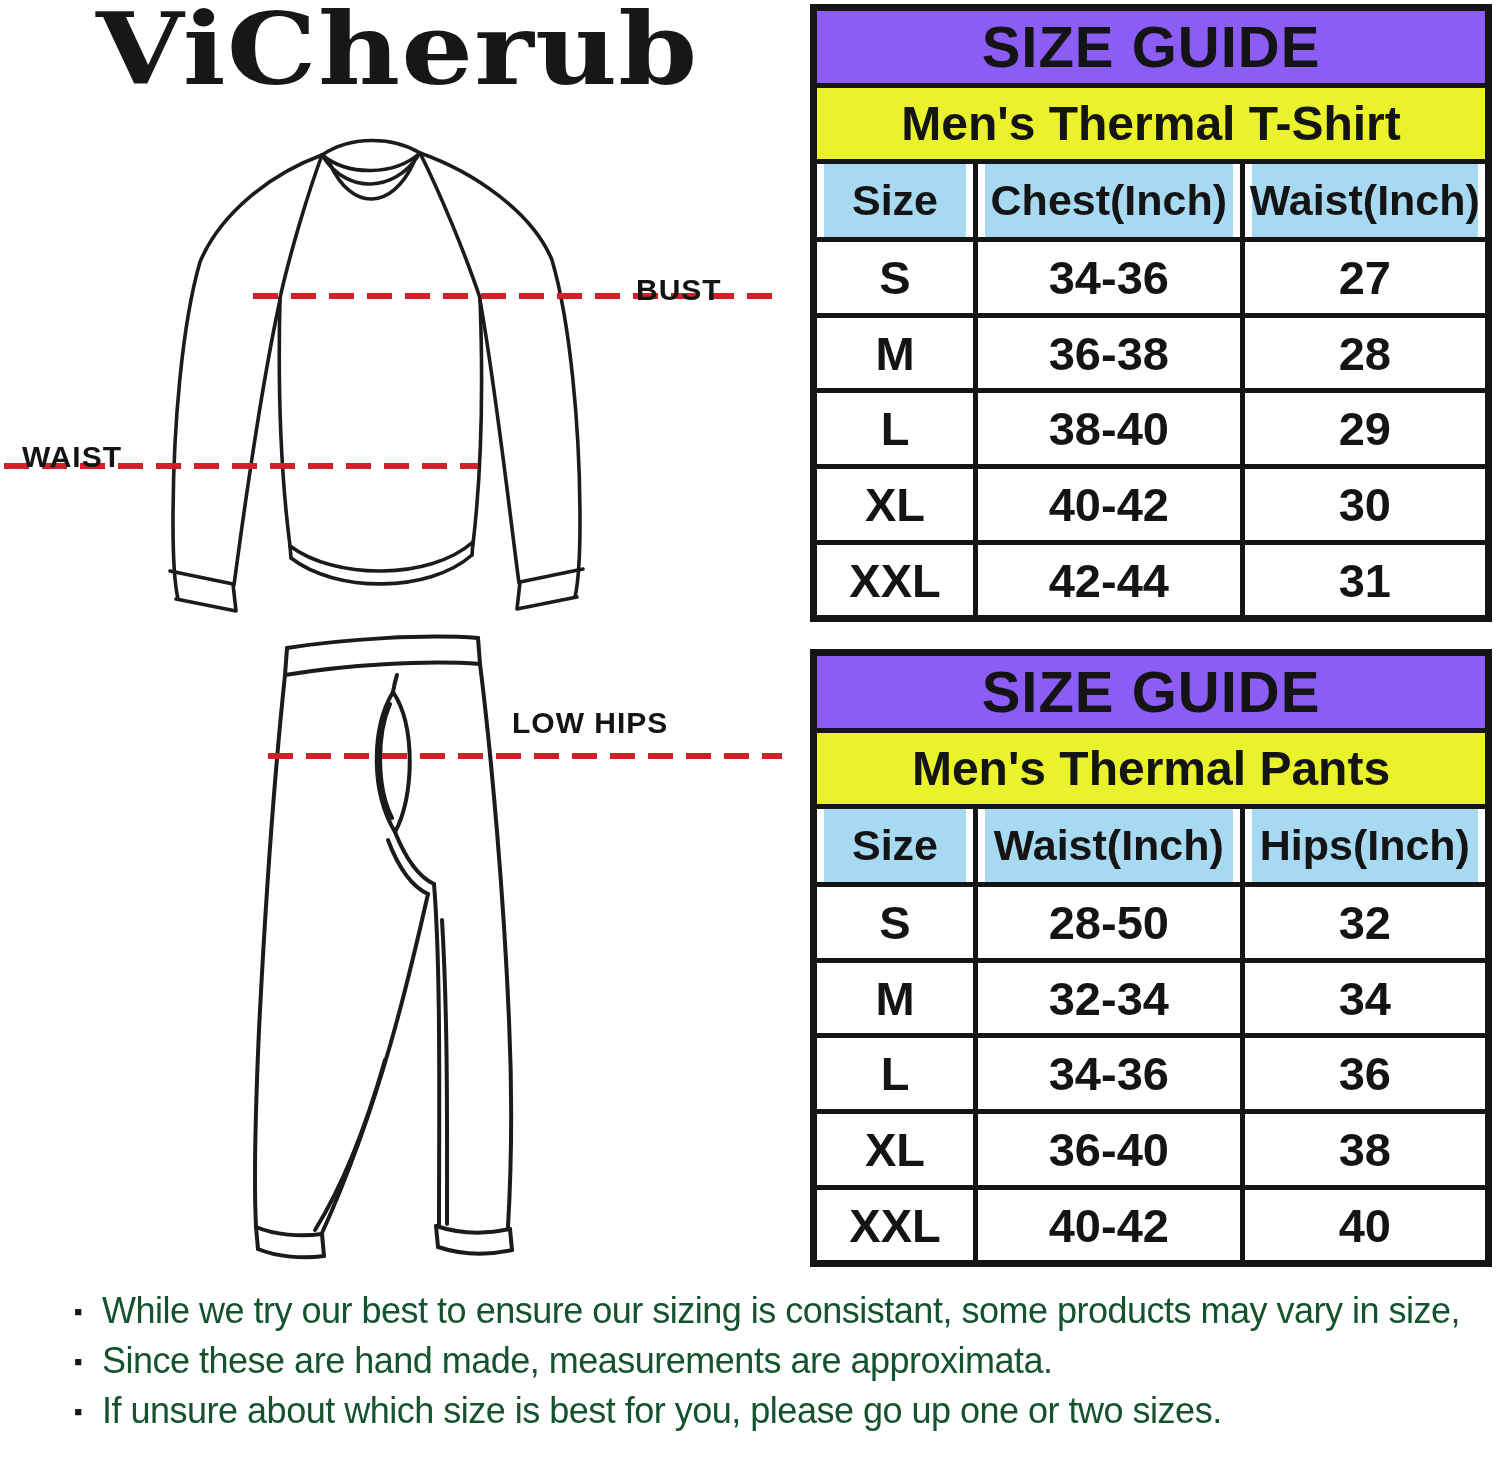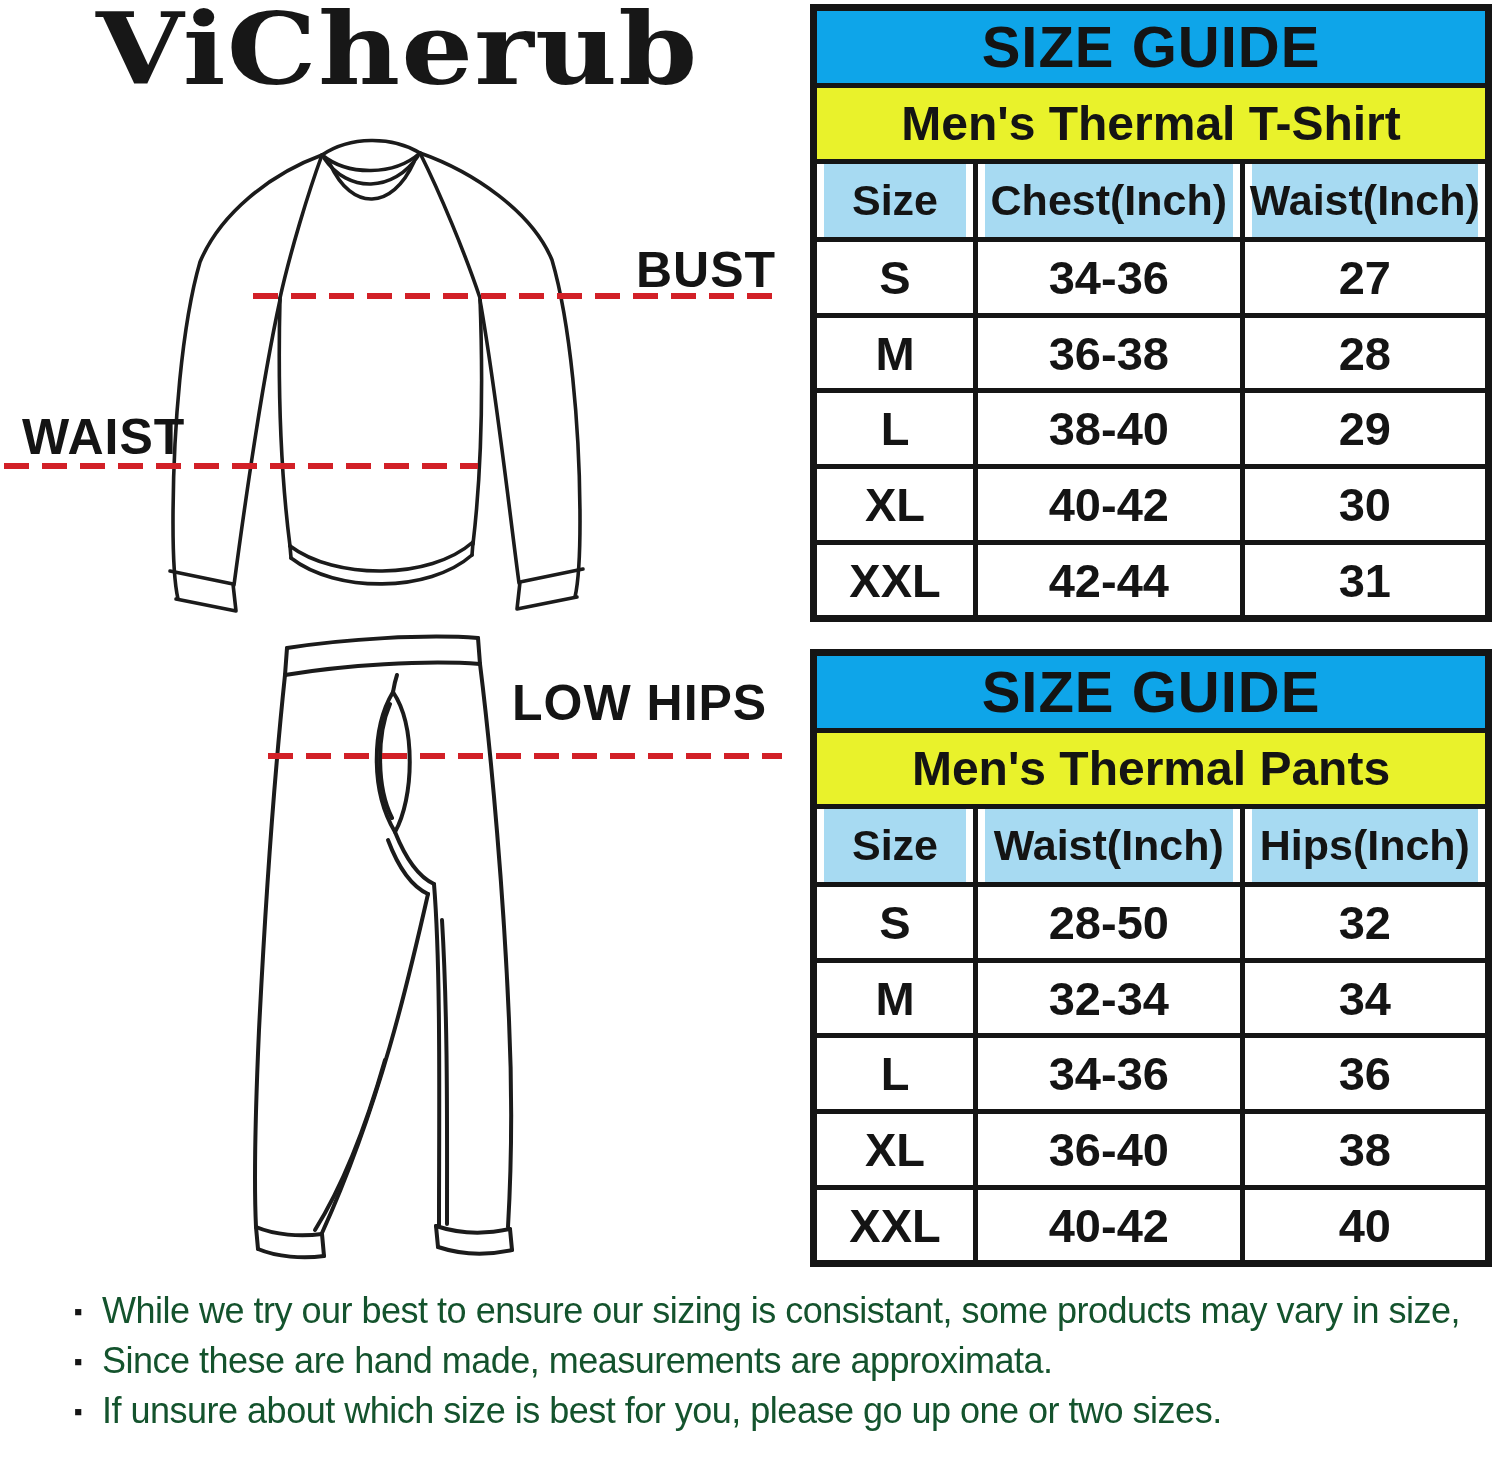--- a/index.html
+++ b/index.html
@@ -16,22 +16,22 @@
     font-size:100px; color:#171717; letter-spacing:1px;
     transform:scaleX(1.13); transform-origin:left top;
     white-space:nowrap;
   }
 
   
   .sketch-svg { position:absolute; left:0; top:0; }
 
   
   .measure-label {
-    position:absolute; font-weight:bold; font-size:50px;
-    color:#141414; letter-spacing:1px; white-space:nowrap;
+    position:absolute; font-weight:bold; font-size:30px;
+    color:#141414; letter-spacing:1px; white-space:nowrap;margin-top:32px;
   }
   .label-bust { left:636px; top:241px; }
   .label-waist { left:22px; top:408px; }
   .label-lowhips { left:512px; top:674px; }
 
   
   .table-box { position:absolute; left:810px; width:682px; height:618px; }
   .table-box.shirt { top:4px; }
   .table-box.pants { top:649px; }
   table.size-table {
@@ -40,21 +40,21 @@
     border:7px solid #151515;
   }
   table.size-table td, table.size-table th {
     border:5px solid #151515; text-align:center; vertical-align:middle;
     font-weight:bold; color:#141414; padding:0; overflow:hidden;
   }
   tr.row-title    { height:72px; }
   tr.row-subtitle { height:71px; }
   tr.row-header   { height:73px; }
   tr.row-data     { height:71px; }
-  tr.row-title td    { background:#0ea5e9; font-size:58px; letter-spacing:1px; }
+  tr.row-title td    { background:#8b5cf6; font-size:58px; letter-spacing:1px; }
   tr.row-subtitle td { background:#e9f22b; font-size:48px; }
   tr.row-header th   {
     background:#a7daf2; font-size:43px;
     box-shadow:inset 7px 0 0 #ffffff, inset -7px 0 0 #ffffff;
   }
   tr.row-data td { background:#ffffff; font-size:47px; }
 
   
   .disclaimer { position:absolute; left:60px; top:1288px; width:1432px; color:#161616; }
   .note { display:flex; align-items:flex-start; margin-bottom:4px; }

